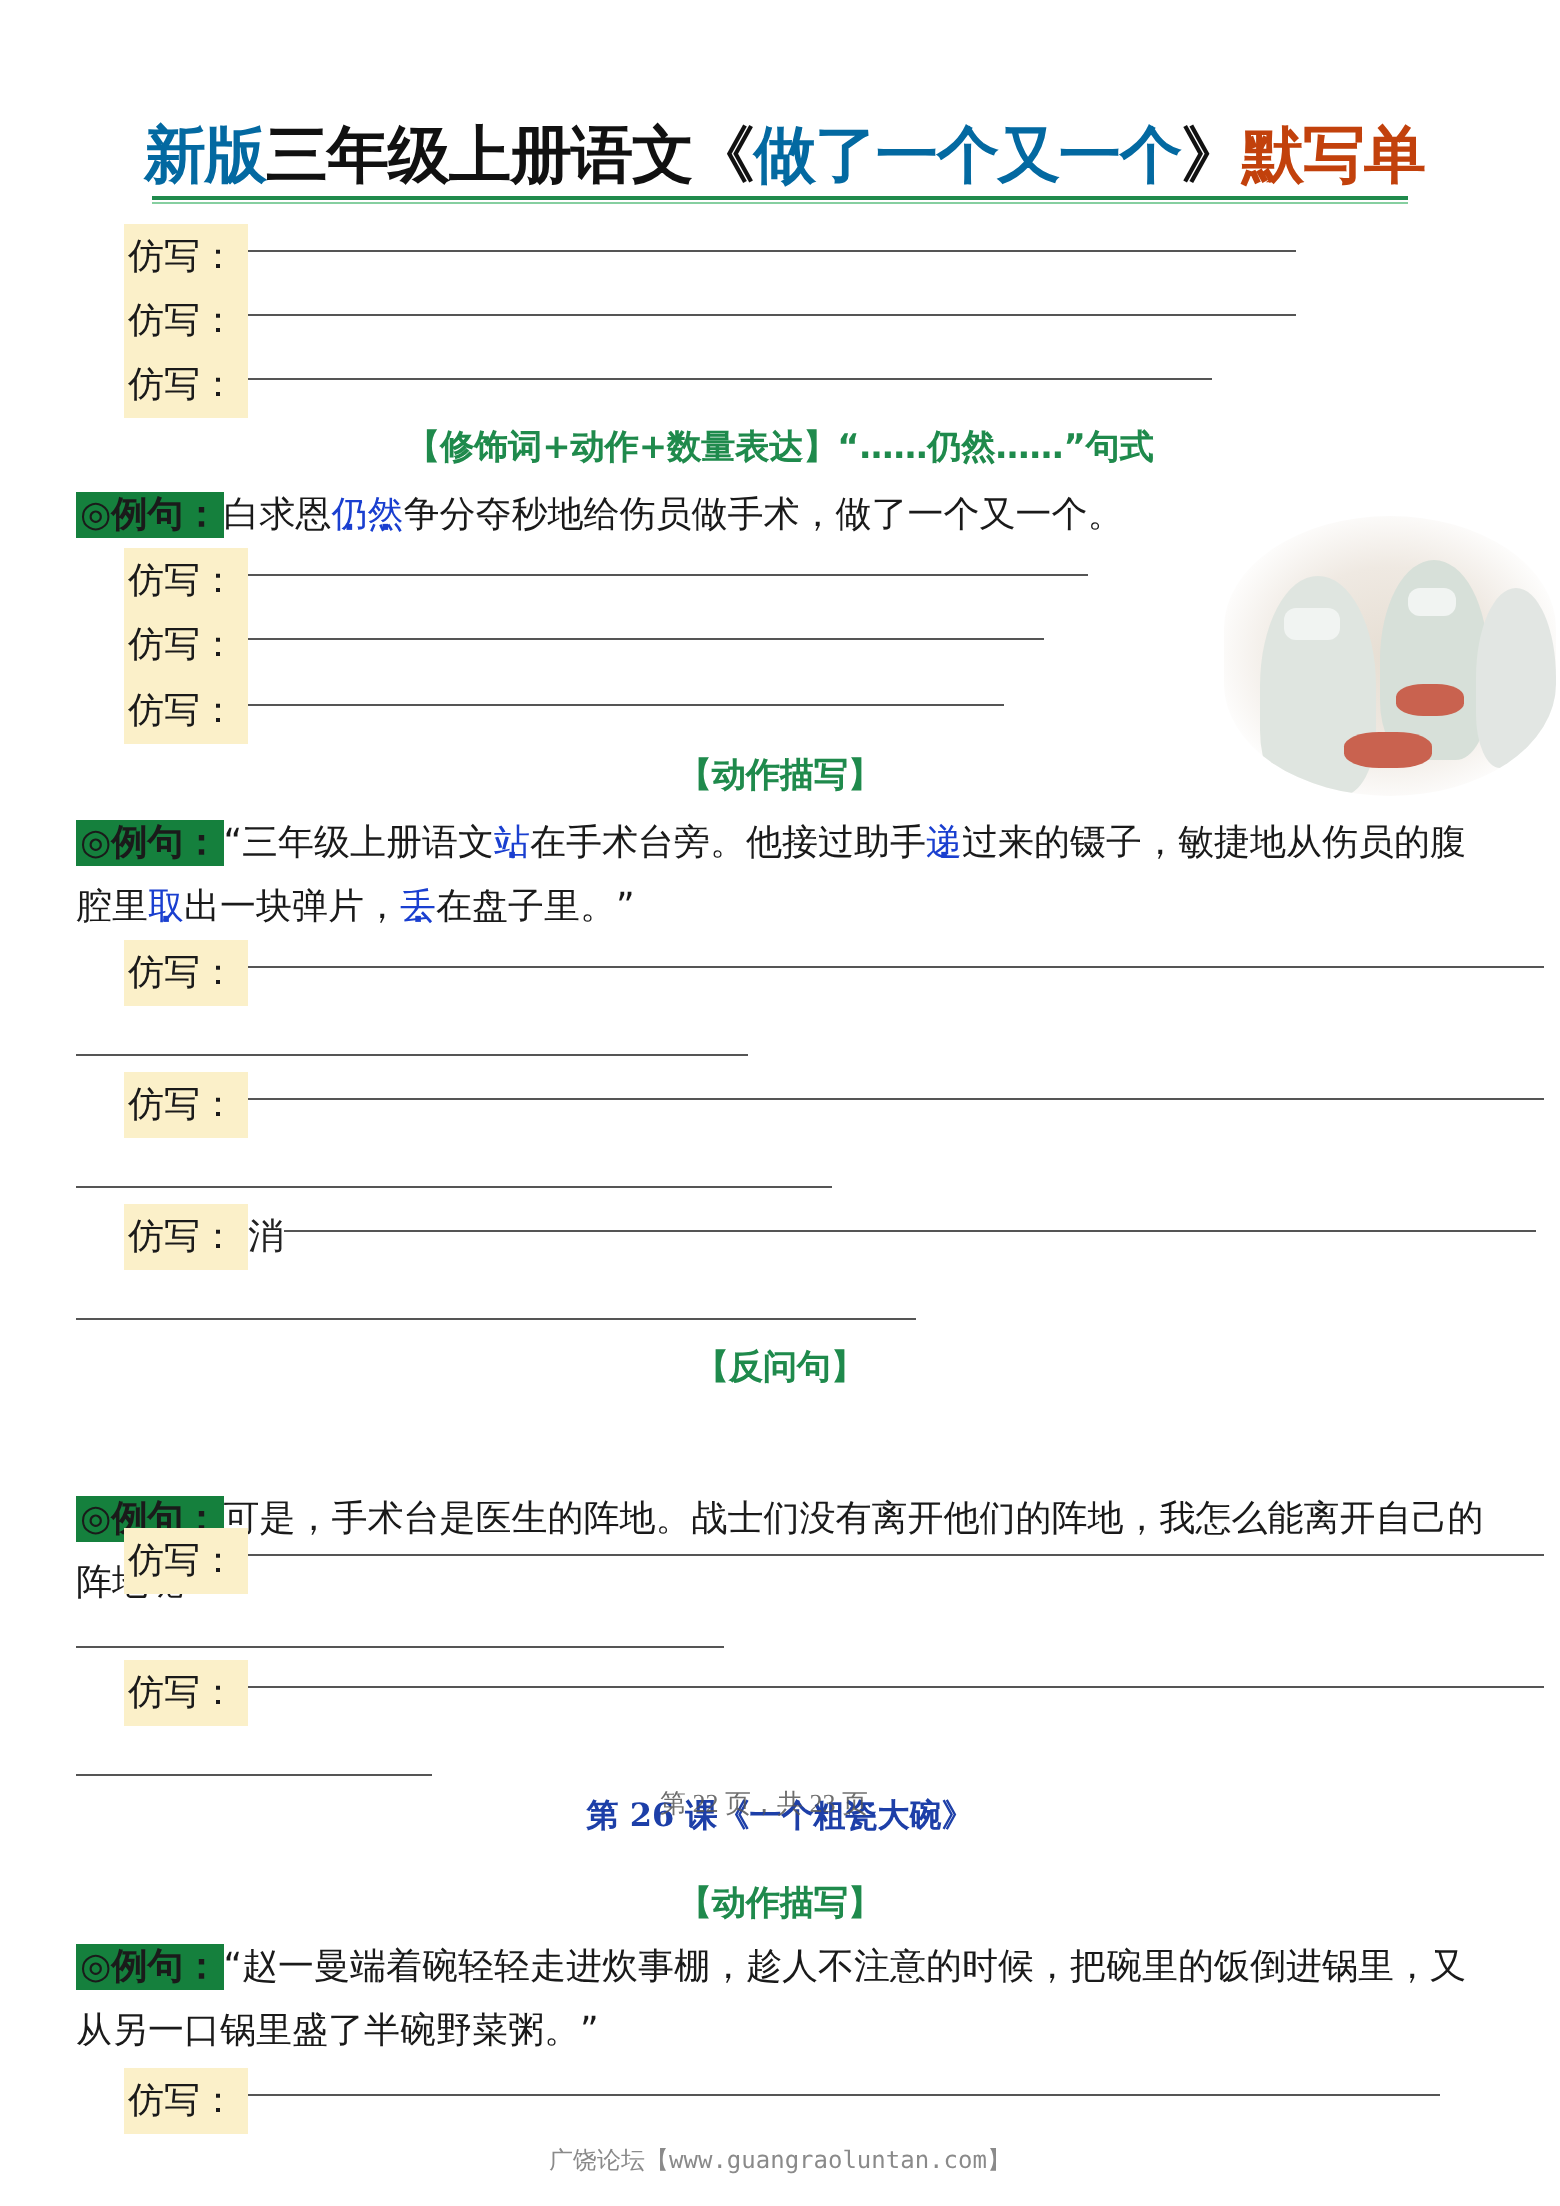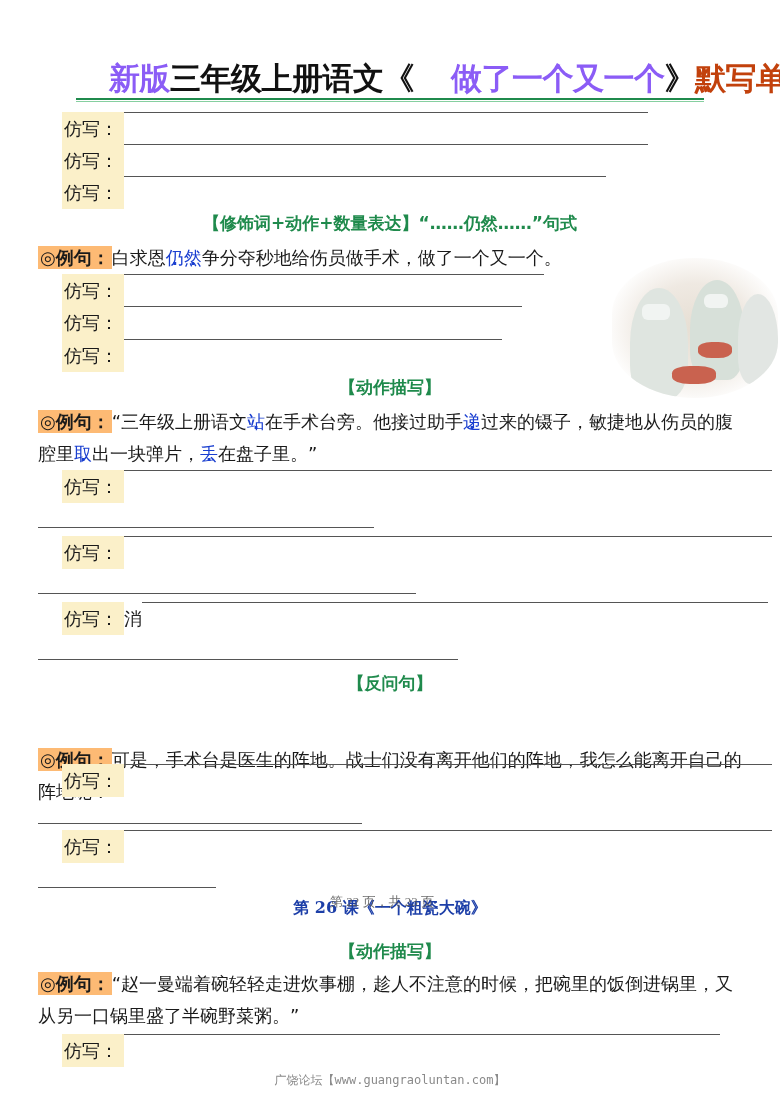--- a/index.html
+++ b/index.html
@@ -4,45 +4,45 @@
 <style>
   * { box-sizing: border-box; margin: 0; padding: 0; }
   html, body { width: 780px; height: 1103px; background: #ffffff; overflow: hidden; }
   body { font-family: "DejaVu Sans", "Liberation Sans", sans-serif; color: #1a1a1a; position: relative; }
 
   .title {
     position: absolute; left: 72px; top: 58px; width: 640px; height: 40px;
     font-family: "DejaVu Serif", "Liberation Serif", serif; font-weight: bold;
     font-size: 31px; line-height: 40px; white-space: nowrap; letter-spacing: -0.5px;
   }
-  .title .t-red { color: #8b5cf6; margin-left: 37px; }
+  .title .t-red { color: #0369a1; }
   .title .t-black { color: #111111; }
   .title .t-blue { color: #c2410c; }
   .title-rule { position: absolute; left: 76px; top: 98px; width: 628px; height: 4px;
     border-top: 2px solid #1f8a4c; border-bottom: 1px solid #86cfa0; }
 
-  .line-row { position: absolute; left: 38px; height: 32px; display: flex; align-items: flex-start; padding-left: 24px; }
+  .line-row { position: absolute; left: 38px; height: 32px; display: flex; align-items: center; padding-left: 24px; }
   .lbl-write {
     background: #fbf0c9; height: 33px; padding: 0 6px 0 2px;
     font-size: 18px; line-height: 33px; color: #1a1a1a; white-space: nowrap;
   }
   .blank { border-bottom: 1.5px solid #555; height: 1px; margin-bottom: 6px; }
   .prefill { font-size: 18px; line-height: 33px; color: #222; }
   .cont-line { position: absolute; left: 38px; border-bottom: 1.5px solid #555; height: 1px; }
 
   .heading {
     position: absolute; left: 0; width: 780px; text-align: center;
     font-size: 17px; color: #1f8a4c; font-weight: bold; white-space: nowrap;
   }
   .heading.shift { }
 
   .example {
     position: absolute; left: 38px; width: 708px; font-size: 18px; line-height: 32px; color: #1a1a1a;
   }
-  .ex-lbl { background: #fdba74; padding: 1px 2px; font-weight: bold; }
+  .ex-lbl { background: #15803d; padding: 1px 2px; font-weight: bold; }
   .hl { color: #1a3fd0; position: relative; }
   .hl::after { content: "·"; position: absolute; left: 50%; bottom: -12px; transform: translateX(-50%); color: #1a3fd0; font-weight: bold; font-size: 16px; }
 
   .photo {
     position: absolute; left: 612px; top: 258px; width: 166px; height: 140px;
     background: radial-gradient(ellipse at center, #e6ded3 0%, #efe9e2 45%, #ffffff 78%);
     border-radius: 50%/40%; overflow: hidden;
   }
   .doc { position: absolute; border-radius: 50% 50% 30% 30%; background: #dfe5e0; }
   .mask { position: absolute; background: #f1f4f2; border-radius: 6px; }

